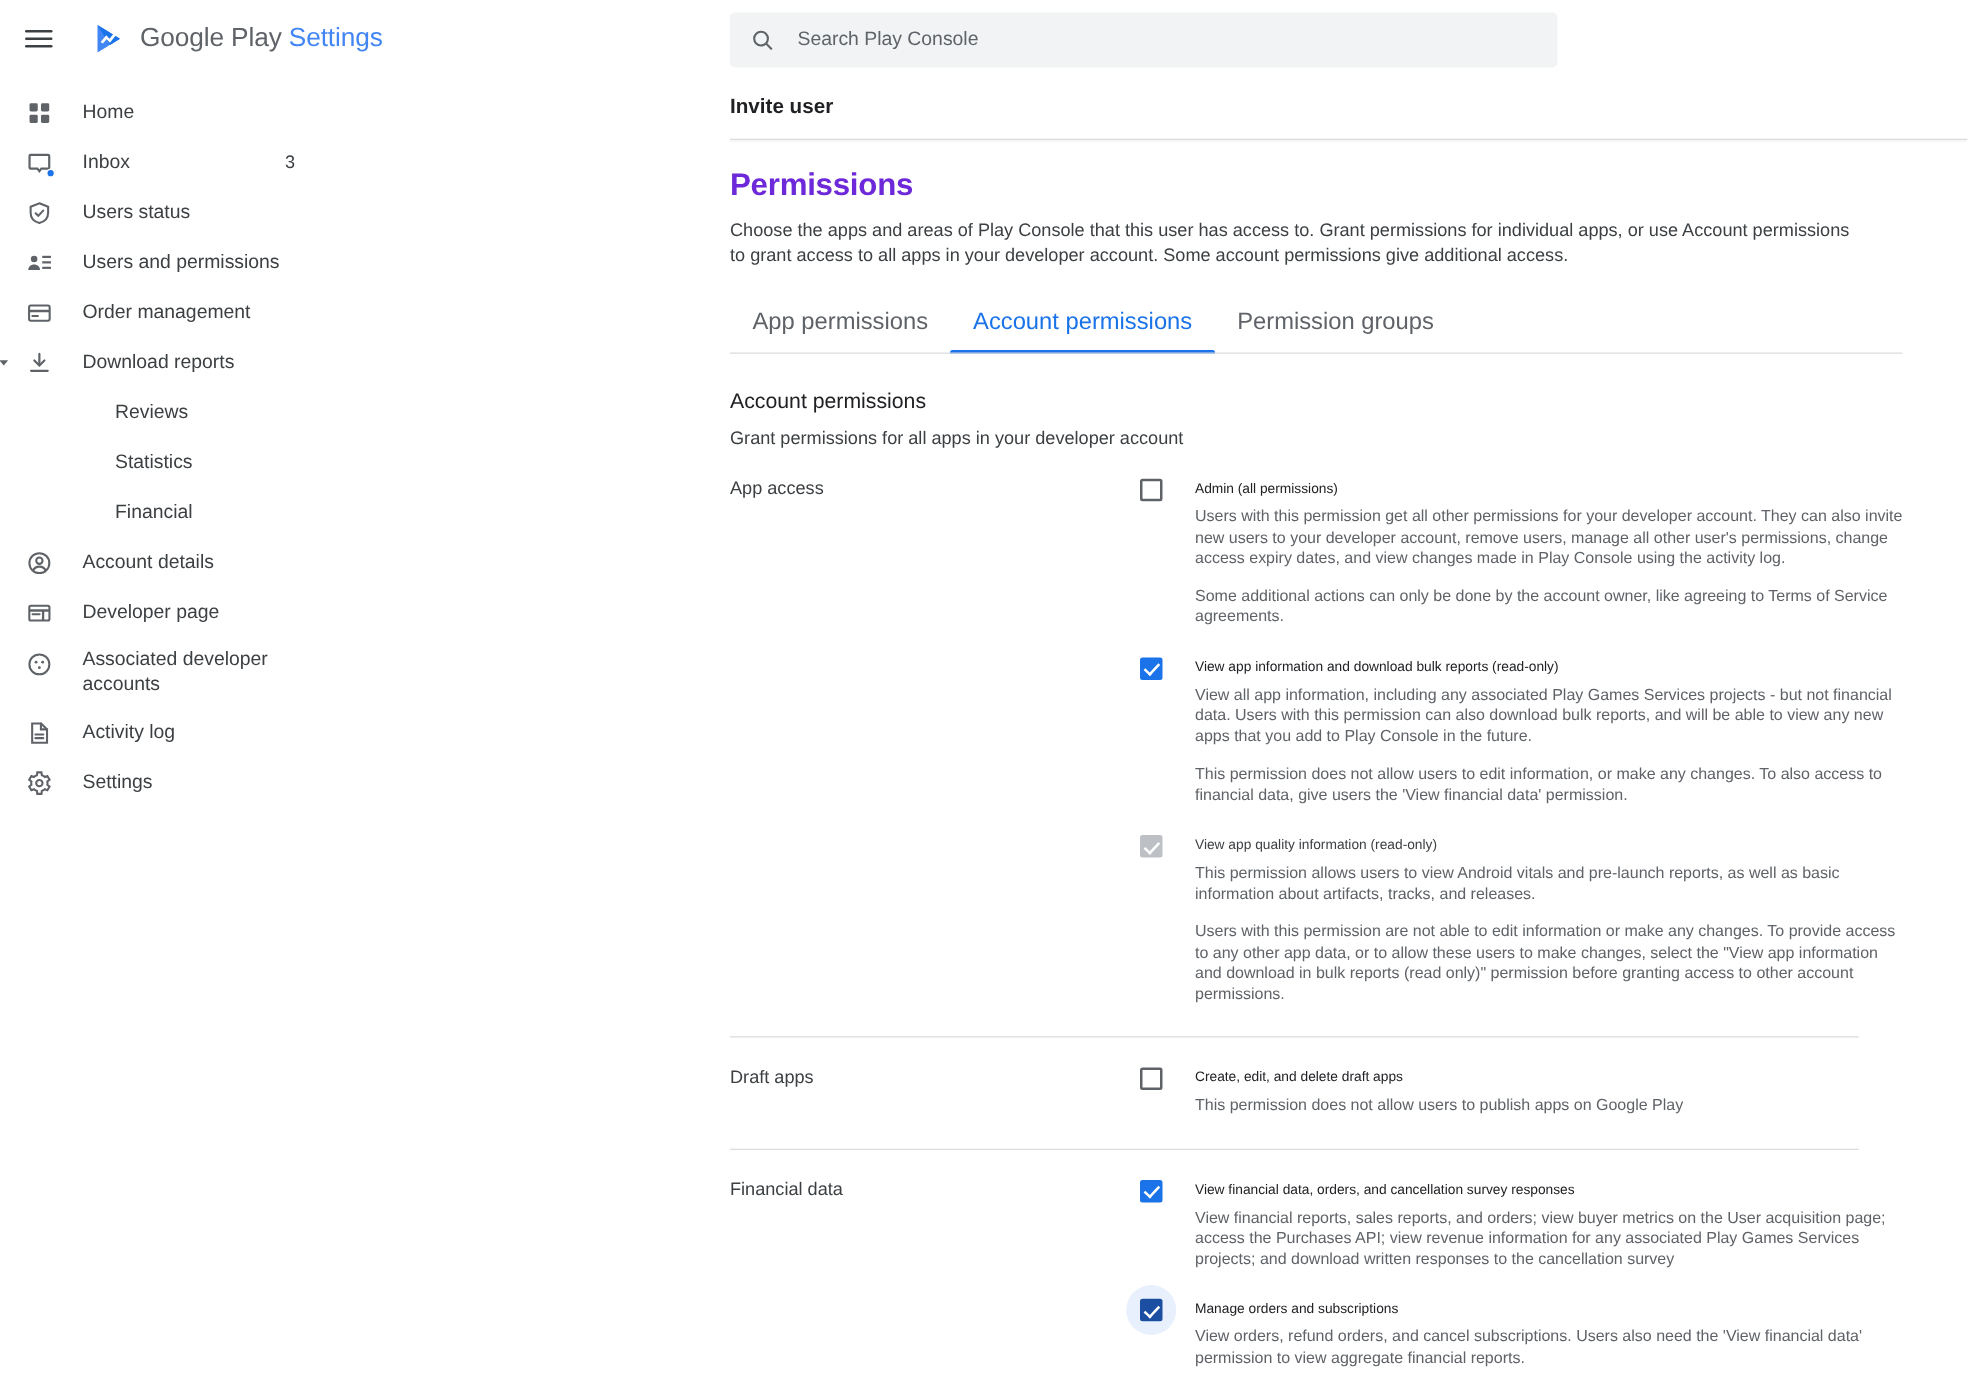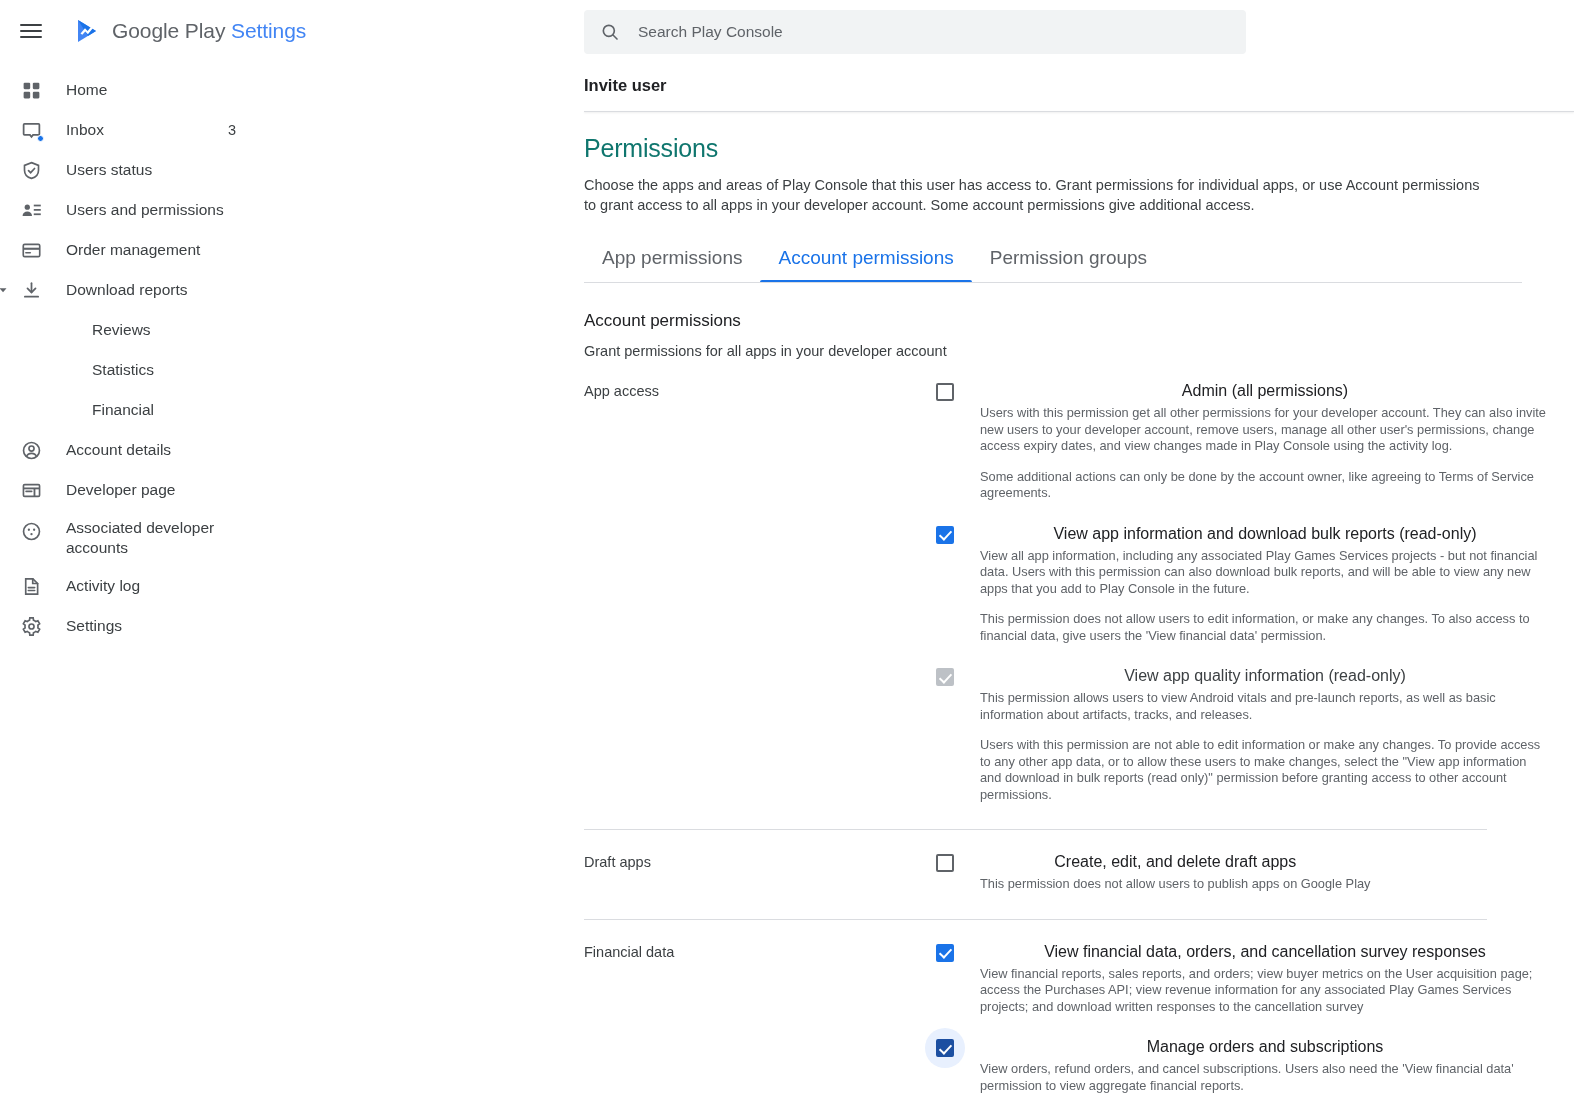--- a/index.html
+++ b/index.html
@@ -89,21 +89,21 @@
   .page-head {
     padding: 22px 24px 16px 24px;
   }
   .page-head-title { font-size: 16.5px; color: #202124; font-weight: 700; }
   .head-divider {
     height: 1px; background: #dadce0; margin: 0 0 0 24px; width: 990px;
     box-shadow: 0 1px 2px rgba(60,64,67,0.12);
   }
 
   .content { padding: 22px 24px 0 24px; }
-  .h1 { font-size: 25px; color: #0f766e; font-weight: 400; letter-spacing: -0.2px; }
+  .h1 { font-size: 25px; color: #6d28d9; font-weight: 700; letter-spacing: -0.2px; }
   .subtitle {
     margin-top: 12px; font-size: 14.5px; color: #3c4043; line-height: 20px;
     max-width: 900px;
   }
 
   .tabs { display: flex; margin-top: 22px; position: relative; }
   .tab {
     font-size: 19px; color: #5f6368; padding: 10px 18px 14px 18px;
     cursor: pointer; position: relative; font-weight: 400;
   }
@@ -113,21 +113,21 @@
     height: 3px; background: #1a73e8; border-radius: 2px 2px 0 0;
   }
   .tabs-rule {
     position: absolute; left: 0; bottom: 0; width: 938px; height: 1px;
     background: #dadce0;
   }
 
   .h2 { margin-top: 28px; font-size: 17px; color: #202124; font-weight: 500; }
   .section-sub { margin-top: 12px; font-size: 14.5px; color: #3c4043; }
 
-  .perm-group { display: flex; margin-top: 22px; gap: 24px; }
+  .perm-group { display: flex; margin-top: 22px; }
   .perm-label {
     width: 328px; flex: 0 0 auto; font-size: 14.5px; color: #3c4043;
     padding-top: 2px;
   }
   .perm-items { flex: 1 1 auto; }
   .perm-row { display: flex; margin-bottom: 22px; }
   .perm-row:last-child { margin-bottom: 0; }
 
   .cb-wrap {
     position: relative; width: 20px; height: 20px; flex: 0 0 auto;
@@ -146,21 +146,21 @@
     width: 5px; height: 10px; border: solid #fff;
     border-width: 0 2px 2px 0; transform: rotate(43deg);
   }
   .focus-ring {
     position: absolute; left: -11px; top: -11px;
     width: 40px; height: 40px; border-radius: 50%;
     background: #e8f0fe;
   }
 
   .perm-text { margin-left: 24px; max-width: 570px; }
-  .perm-title { font-size: 16px; color: #202124; line-height: 20px; text-align: center; }
+  .perm-title { font-size: 11px; color: #202124; line-height: 20px; }
   .perm-title.dim { color: #3c4043; }
   .perm-desc {
     margin-top: 4px; font-size: 12.8px; color: #5f6368; line-height: 16.5px;
   }
   .perm-desc + .perm-desc { margin-top: 14px; }
 
   .divider { height: 1px; background: #dadce0; width: 903px; margin: 26px 0 0 0; }
 </style>
 </head>
 <body>

